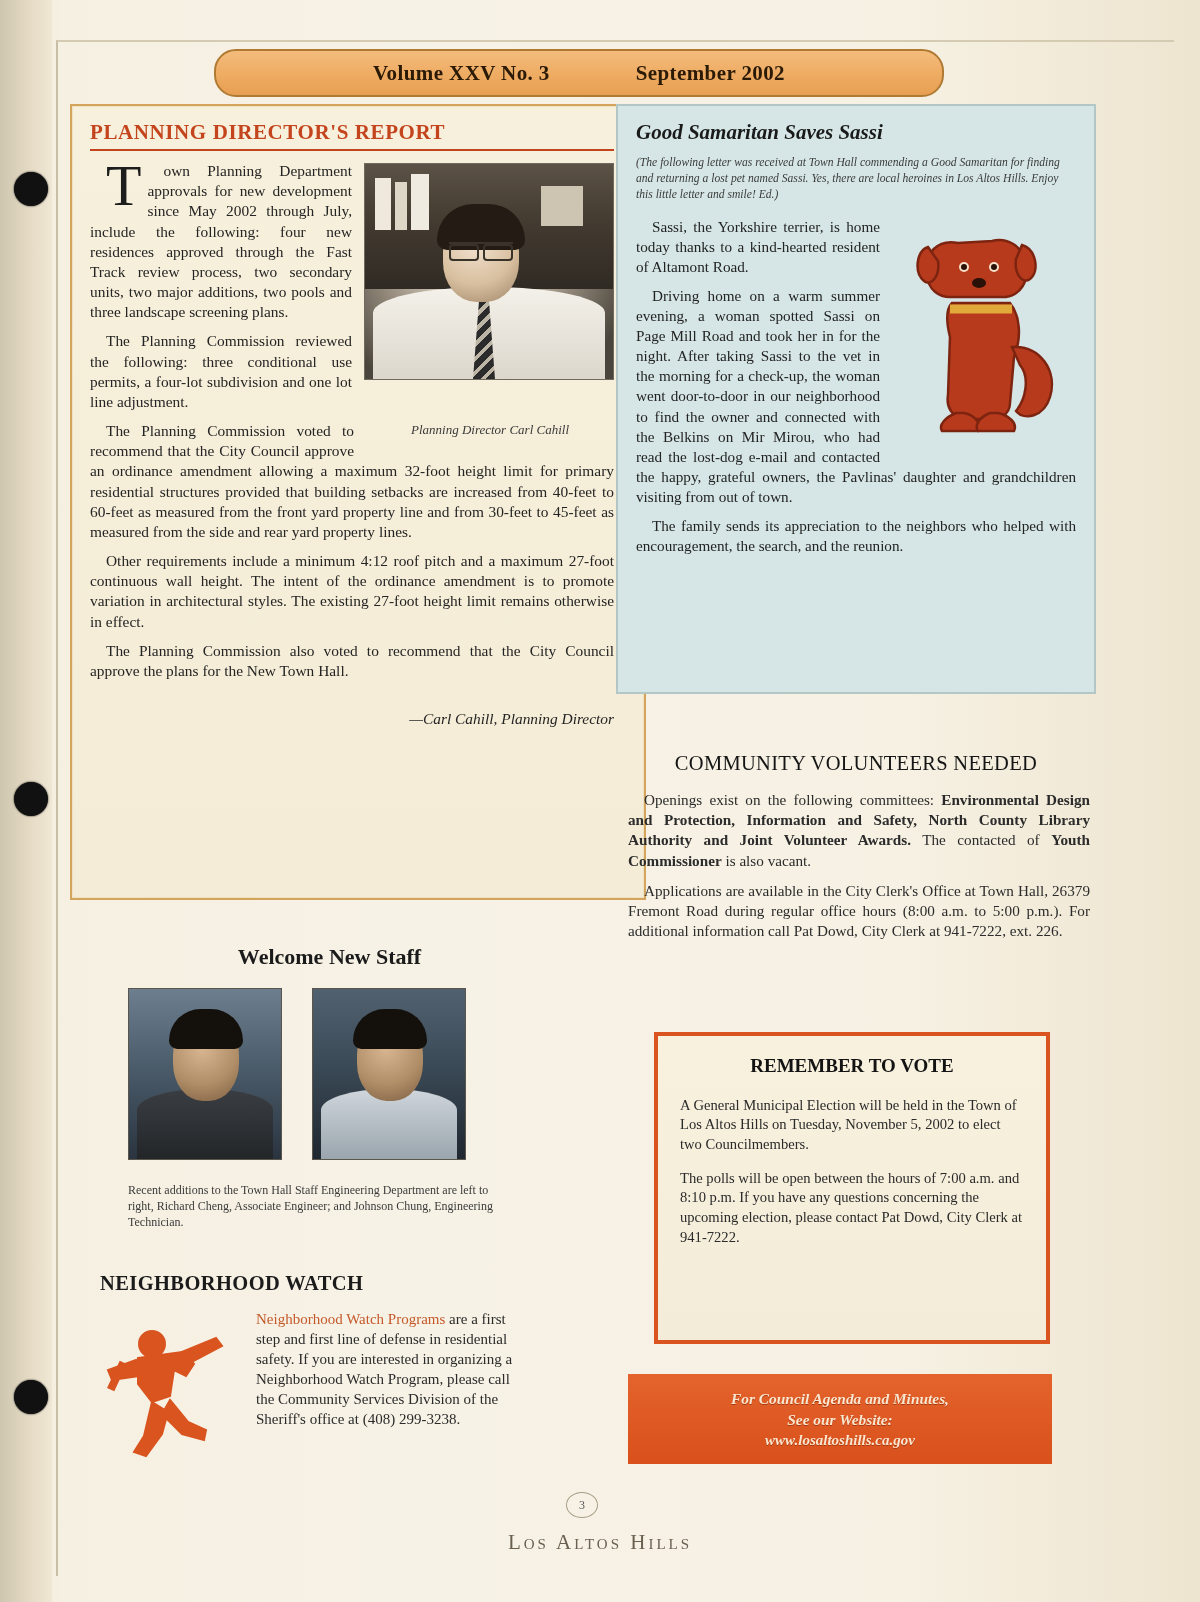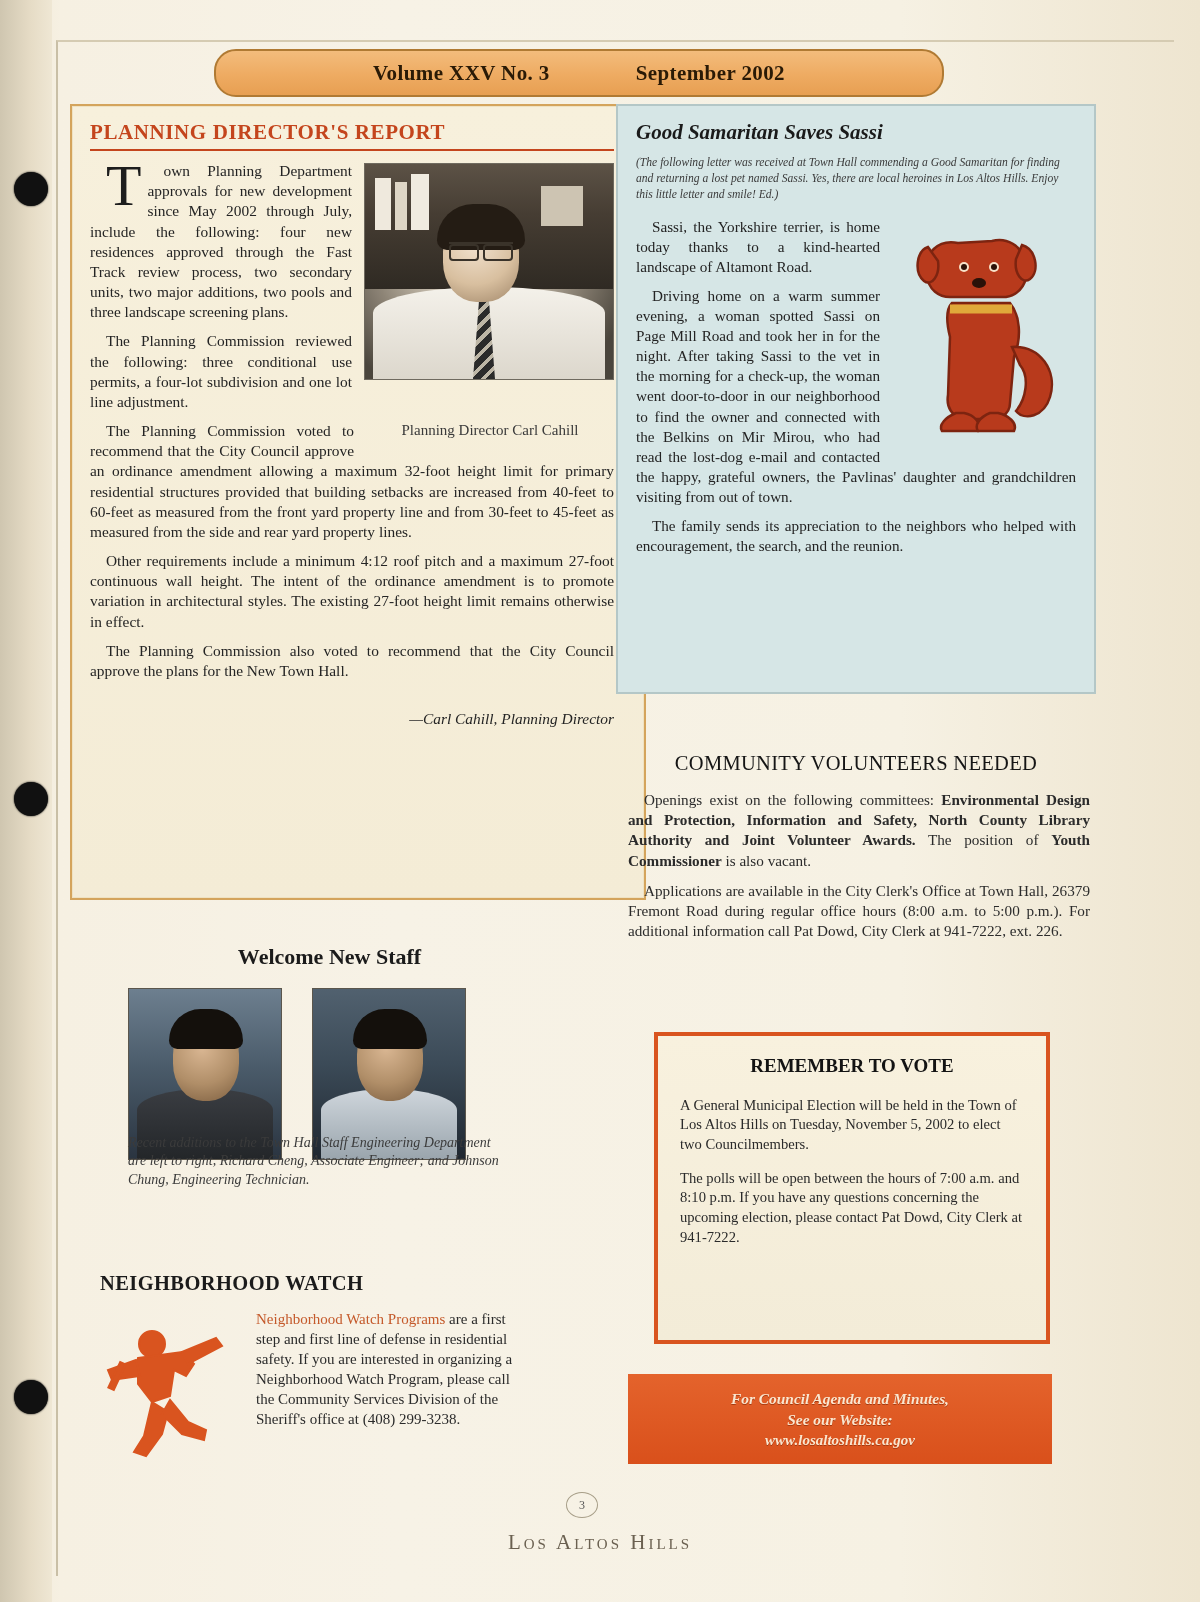--- a/index.html
+++ b/index.html
@@ -143,21 +143,22 @@
   .dp-tie {
     position: absolute; left: 108px; bottom: 0; width: 22px; height: 86px;
     background: repeating-linear-gradient(135deg,#2b2b2b 0 6px,#bdb6a6 6px 10px);
     clip-path: polygon(30% 0,70% 0,100% 100%,0 100%);
   }
   .photo-caption {
     clear: none;
     float: right;
     width: 248px;
     text-align: center;
-    font-size: 15px;
+    font-style: italic;
+    font-size: 13px;
     color: #3a3a3a;
     margin: 0 0 8px 12px;
   }
   .signoff {
     text-align: right;
     font-style: italic;
     font-size: 15.4px;
     margin-top: 28px;
   }
 
@@ -193,23 +194,22 @@
     border-radius:38px 38px 10px 10px; background:#14100c;
   }
   .sp-shirt {
     position:absolute; left:8px; bottom:0; width:136px; height:70px;
     border-radius:50% 50% 0 0 / 30% 30% 0 0;
   }
   .sp1 .sp-shirt { background: linear-gradient(180deg,#3a3d42 0%, #232629 100%); }
   .sp2 .sp-shirt { background: linear-gradient(180deg,#cfd6dc 0%, #9aa5ad 100%); }
   .staff-caption {
     position: absolute;
-    left: 128px; top: 1134px; width: 380px;
-    font-style: italic;
-    font-size: 14px;
+    left: 128px; top: 1183px; width: 380px;
+    font-size: 12px;
     line-height: 1.32;
     color: #3b3b3b;
   }
 
   
   .nw-title {
     position: absolute;
     left: 100px; top: 1272px;
     font-size: 20.5px;
     font-weight: bold;
@@ -449,29 +449,29 @@
             <circle cx="100" cy="50" r="5"></circle>
           </g>
           <g fill="#2a1108" stroke="none">
             <circle cx="70" cy="50" r="3"></circle>
             <circle cx="100" cy="50" r="3"></circle>
             <ellipse cx="85" cy="66" rx="7" ry="5"></ellipse>
           </g>
           <path d="M56 92 L118 92" stroke="#e0a93a" stroke-width="9" fill="none"></path>
         </svg>
       </div>
-      <p>Sassi, the Yorkshire terrier, is home today thanks to a kind-hearted landscape of Altamont Road.</p>
+      <p>Sassi, the Yorkshire terrier, is home today thanks to a kind-hearted resident of Altamont Road.</p>
       <p>Driving home on a warm summer evening, a woman spotted Sassi on Page Mill Road and took her in for the night. After taking Sassi to the vet in the morning for a check-up, the woman went door-to-door in our neighborhood to find the owner and connected with the Belkins on Mir Mirou, who had read the lost-dog e-mail and contacted the happy, grateful owners, the Pavlinas' daughter and grandchildren visiting from out of town.</p>
       <p>The family sends its appreciation to the neighbors who helped with encouragement, the search, and the reunion.</p>
     </div>
   </div>
 
   <div class="vol-title">COMMUNITY VOLUNTEERS NEEDED</div>
   <div class="vol-text">
-    <p><span>Openings exist on the following committees: </span><b>Environmental Design and Protection, Information and Safety, North County Library Authority and Joint Volunteer Awards.</b><span> The position of </span><b>Youth Commissioner</b><span> is also vacant.</span></p>
+    <p><span>Openings exist on the following committees: </span><b>Environmental Design and Protection, Information and Safety, North County Library Authority and Joint Volunteer Awards.</b><span> The contacted of </span><b>Youth Commissioner</b><span> is also vacant.</span></p>
     <p>Applications are available in the City Clerk's Office at Town Hall, 26379 Fremont Road during regular office hours (8:00 a.m. to 5:00 p.m.).  For additional information call Pat Dowd, City Clerk at 941-7222, ext. 226.</p>
   </div>
 
   <div class="vote-box">
     <div class="vote-title">
       <div>REMEMBER TO VOTE</div>
     </div>
     <div class="vote-body">
       <p>A General Municipal Election will be held in the Town of Los Altos Hills on Tuesday, November 5, 2002 to elect two Councilmembers.</p>
       <p>The polls will be open between the hours of 7:00 a.m. and 8:10 p.m. If you have any questions concerning the upcoming election, please contact Pat Dowd, City Clerk at 941-7222.</p>

